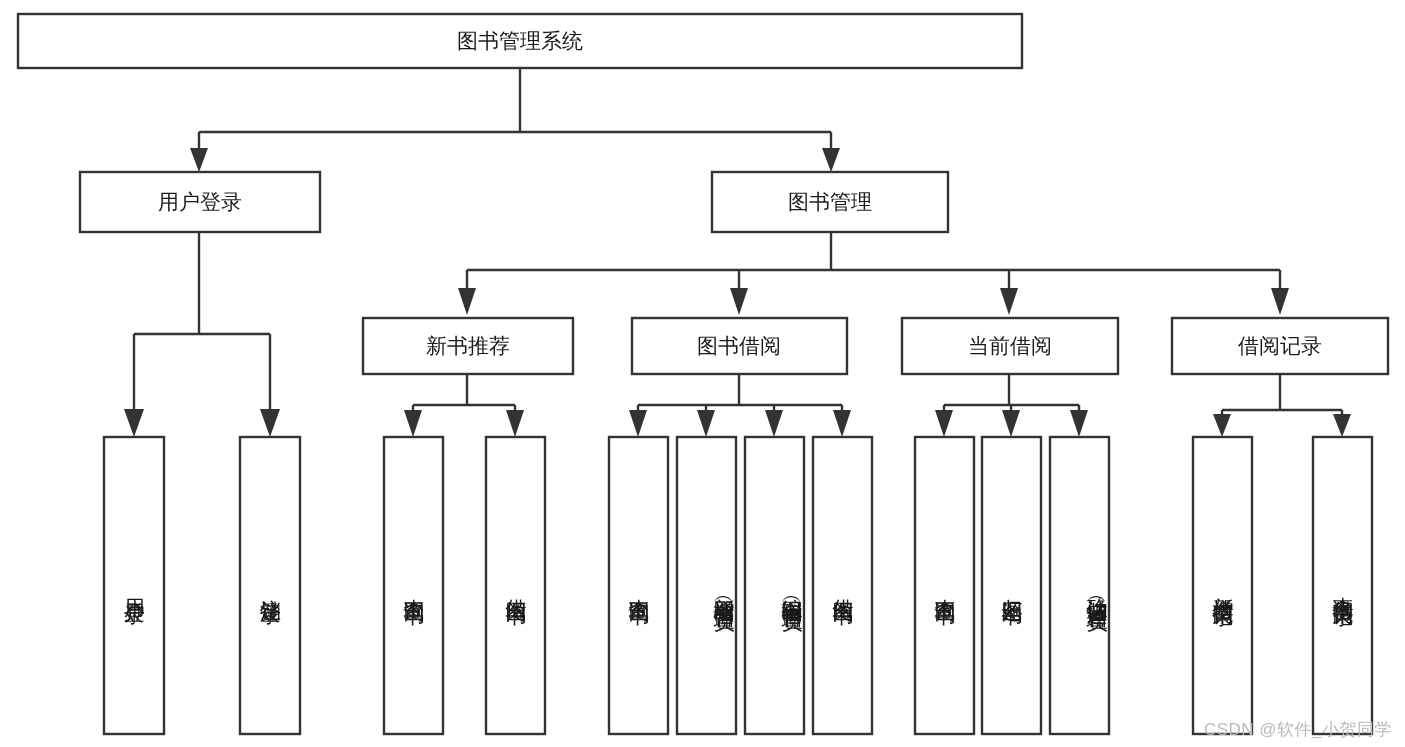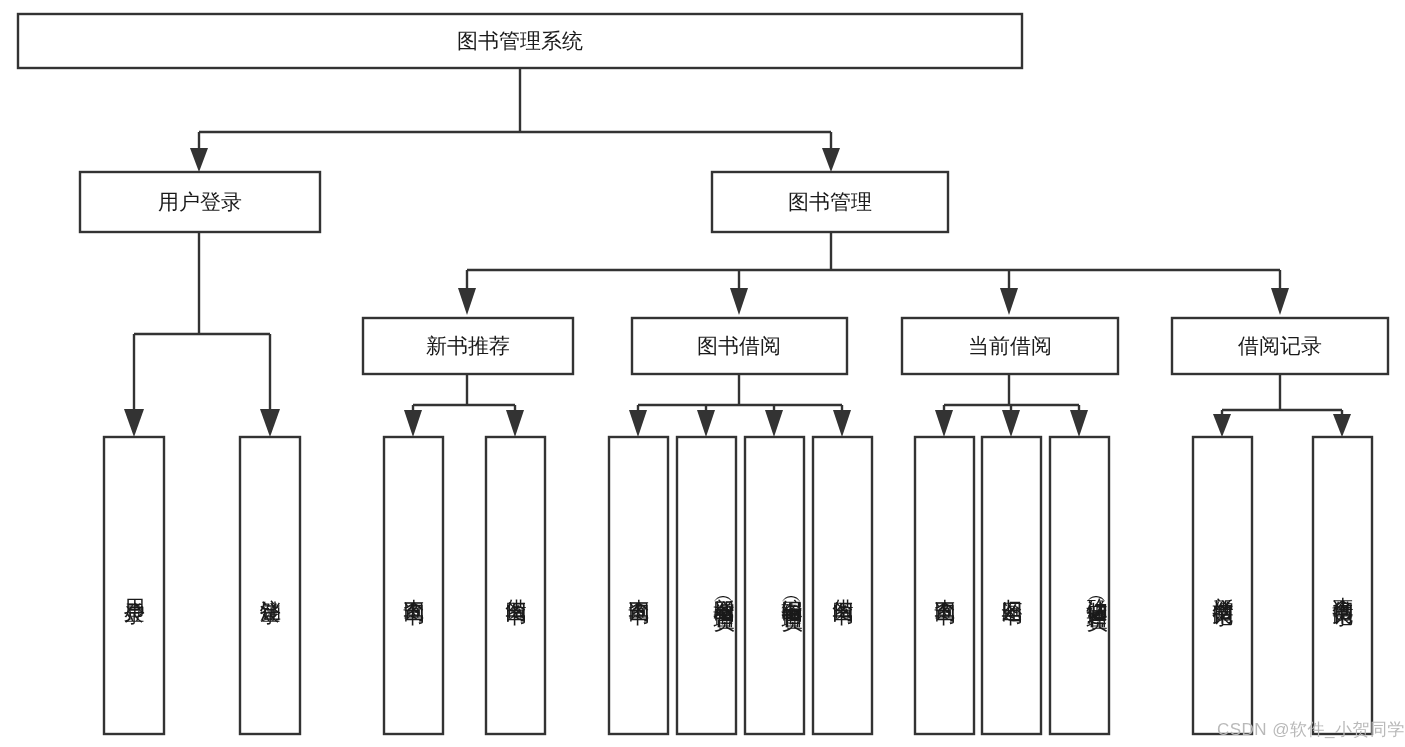--- a/index.html
+++ b/index.html
@@ -58,21 +58,21 @@
     color: #1a1a1a;
     white-space: nowrap;
     text-align: center;
     display: flex;
     align-items: center;
     justify-content: center;
     pointer-events: none;
   }
   .watermark {
     position: absolute;
-    right: 0;
+    right: 13px;
     bottom: 6px;
     font-family: "Liberation Sans", "DejaVu Sans", sans-serif;
     font-size: 17px;
     color: #b9b9b9;
     letter-spacing: 0.5px;
     user-select: none;
   }
 </style>
 </head>
 <body>

